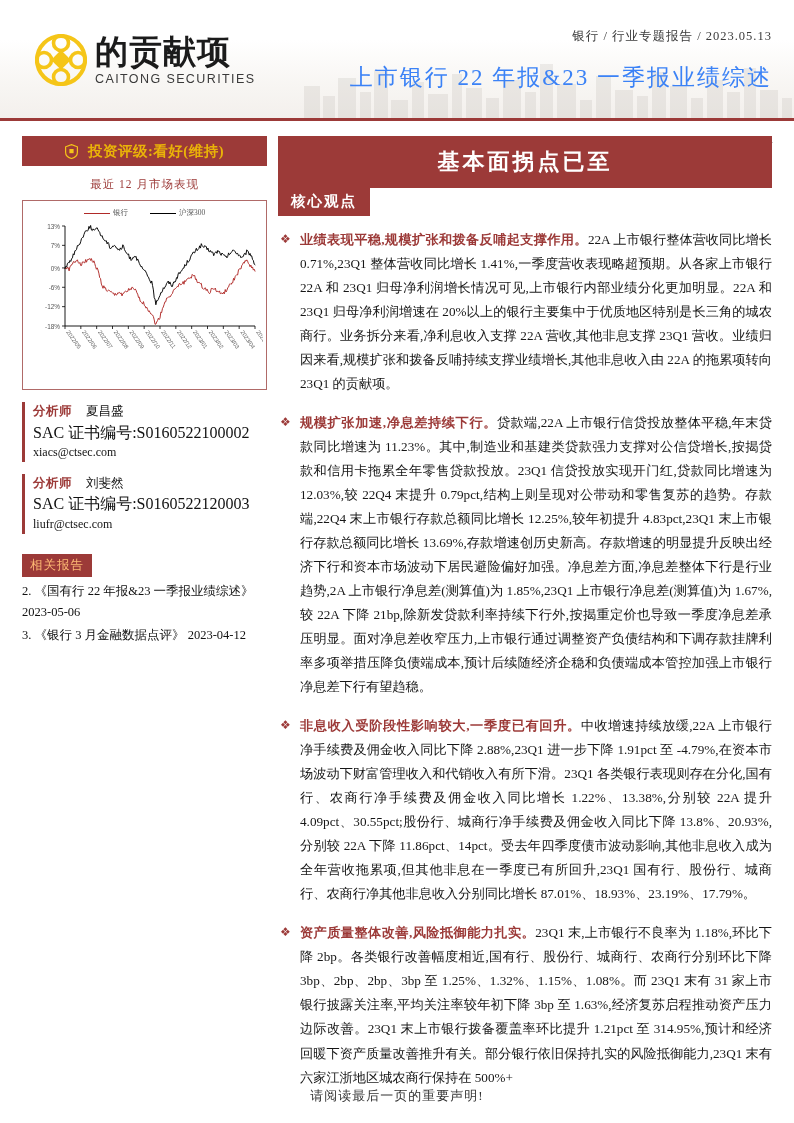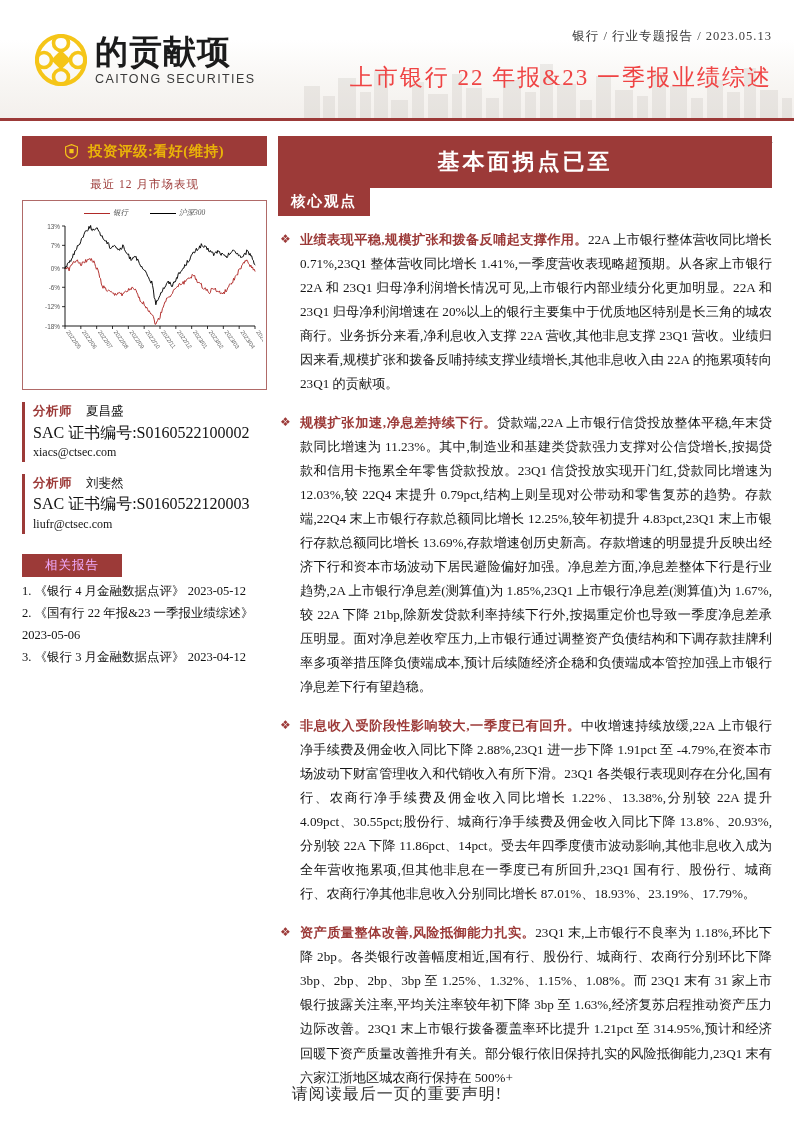--- a/index.html
+++ b/index.html
@@ -32,21 +32,21 @@
   .logo-en{
     font-family:"Liberation Sans","DejaVu Sans",sans-serif;
     font-size:12.5px;letter-spacing:1.4px;color:#3a3a3a;margin-top:3px;
   }
   .breadcrumb{
     position:absolute;right:22px;top:28px;
     font-size:12.5px;color:#3a3a3a;letter-spacing:1px;white-space:nowrap;
   }
   .doc-title{
     position:absolute;right:22px;top:62px;
-    font-size:23px;color:#ef4444;letter-spacing:2px;white-space:nowrap;
+    font-size:23px;color:#3b82f6;letter-spacing:2px;white-space:nowrap;
     font-family:"Liberation Serif","DejaVu Serif",serif;
   }
 
   
   .research-tag{
     position:absolute;right:20px;top:136px;
     font-size:11.5px;color:#333;letter-spacing:1px;
     display:flex;align-items:center;gap:5px;white-space:nowrap;
   }
   .research-tag .sq{width:9px;height:9px;background:#9c3a38;display:inline-block;}
@@ -65,43 +65,43 @@
     text-align:center;color:#9c3a38;font-size:11.5px;margin-top:11px;letter-spacing:1px;
   }
 
   
   .chart-box{
     margin-top:8px;border:1px solid #b06a68;background:#fff;
     height:184px;position:relative;padding:2px;
   }
   .chart-legend{
     display:flex;justify-content:center;gap:22px;align-items:center;
-    margin-top:5px;font-size:7.5px;color:#555;font-style:italic;
+    margin-top:5px;font-size:7.5px;color:#555;
   }
   .chart-legend .item{display:flex;align-items:center;gap:3px;}
   .chart-legend .swatch{width:26px;height:0;border-top:1.4px solid #000;display:inline-block;}
   .chart-legend .swatch.red{border-top-color:#b02a28;}
   .chart-svg{display:block;margin:0 auto;}
 
   
   .analyst{
     margin-top:12px;padding-left:8px;border-left:3px solid #9c3a38;
     line-height:1.48;
   }
   .analyst + .analyst{margin-top:12px;}
   .analyst .line1{font-size:12.5px;}
   .analyst .role{color:#9c3a38;font-weight:bold;letter-spacing:.5px;}
   .analyst .name{margin-left:14px;color:#111;}
   .analyst .sac{font-size:16px;color:#111;}
   .analyst .mail{font-size:12px;color:#111;}
 
   
   .rel-head{
-    margin-top:20px;background:#9c3a38;color:#f0abfc;
-    font-size:12.5px;padding:3px 23px;display:inline-block;letter-spacing:1px;
+    margin-top:20px;background:#9c3a38;color:#fdba74;
+    font-size:12.5px;padding:3px 8px;display:inline-block;letter-spacing:1px;
   }
   .rel-list{margin-top:4px;font-size:12.5px;line-height:1.72;color:#111;}
   .rel-item{margin-bottom:1px;}
 
   
   .right-col{position:absolute;left:278px;top:136px;width:494px;}
   .main-title{
     background:#9c3a38;color:#fff;height:52px;
     display:flex;align-items:center;justify-content:center;
     font-size:22px;font-weight:bold;letter-spacing:3px;
@@ -119,21 +119,21 @@
   }
   .bullet-body{
     flex:1 1 auto;font-size:13.2px;line-height:1.82;
     text-align:justify;text-justify:inter-ideograph;color:#161616;
   }
   .bullet-body .lead{color:#9c3a38;font-weight:bold;letter-spacing:.3px;}
 
   
   .footer{
     position:absolute;left:0;right:0;bottom:18px;
-    text-align:center;font-size:16px;color:#333;letter-spacing:1px;
+    text-align:center;font-size:13px;color:#333;letter-spacing:1px;
   }
 </style>
 </head>
 <body>
 
 <div class="page">
 
   <div class="header">
     <div class="header-bg"></div>
 
@@ -273,21 +273,20 @@
         <div class="analyst">
           <div class="line1"><span class="role">分析师</span><span class="name">刘斐然</span></div>
           <div class="sac">SAC 证书编号:S0160522120003</div>
           <div class="mail">liufr@ctsec.com</div>
         </div>
       </div>
 
     
     <div class="rel-head">相关报告</div>
     <div class="rel-list" id="related-list">
-        <div class="rel-item">1. 《银行 4 月金融数据点评》 2023-05-12</div>
         <div class="rel-item">2. 《国有行 22 年报&amp;23 一季报业绩综述》 2023-05-06</div>
         <div class="rel-item">3. 《银行 3 月金融数据点评》 2023-04-12</div>
       </div>
   </div>
 
   <div class="right-col">
     <div class="main-title">基本面拐点已至</div>
     <div class="core-tag">核心观点</div>
     <div class="bullets" id="bullet-list">
         <div class="bullet">

